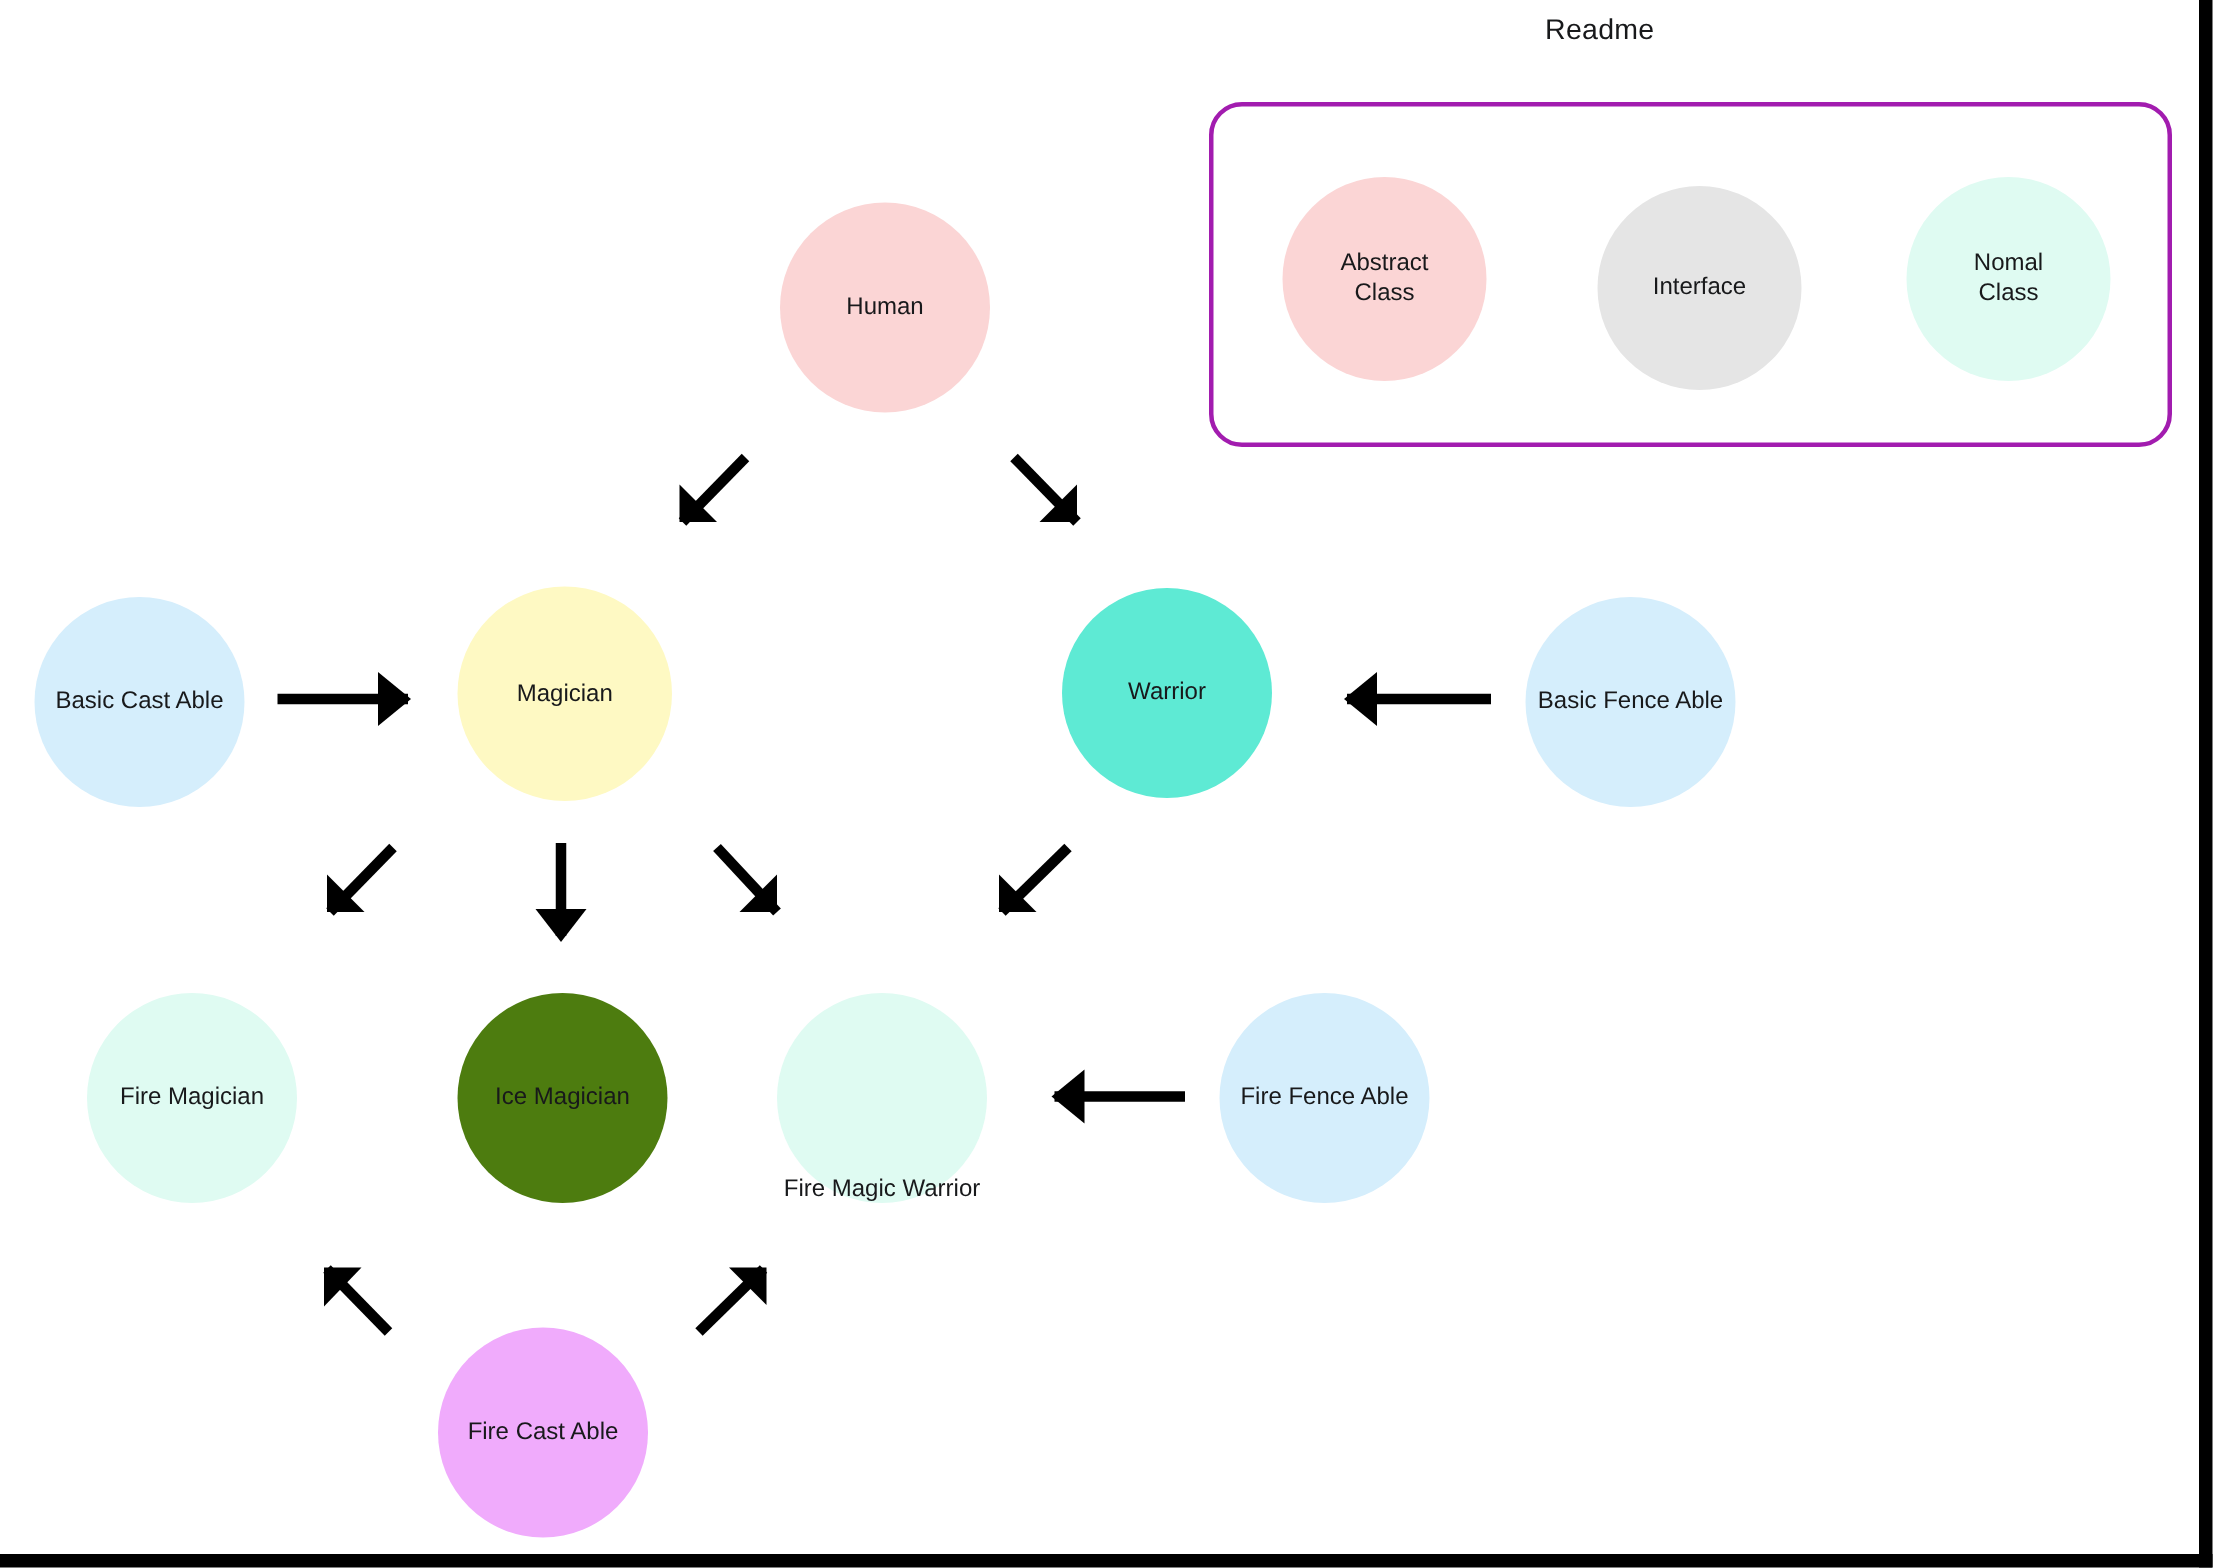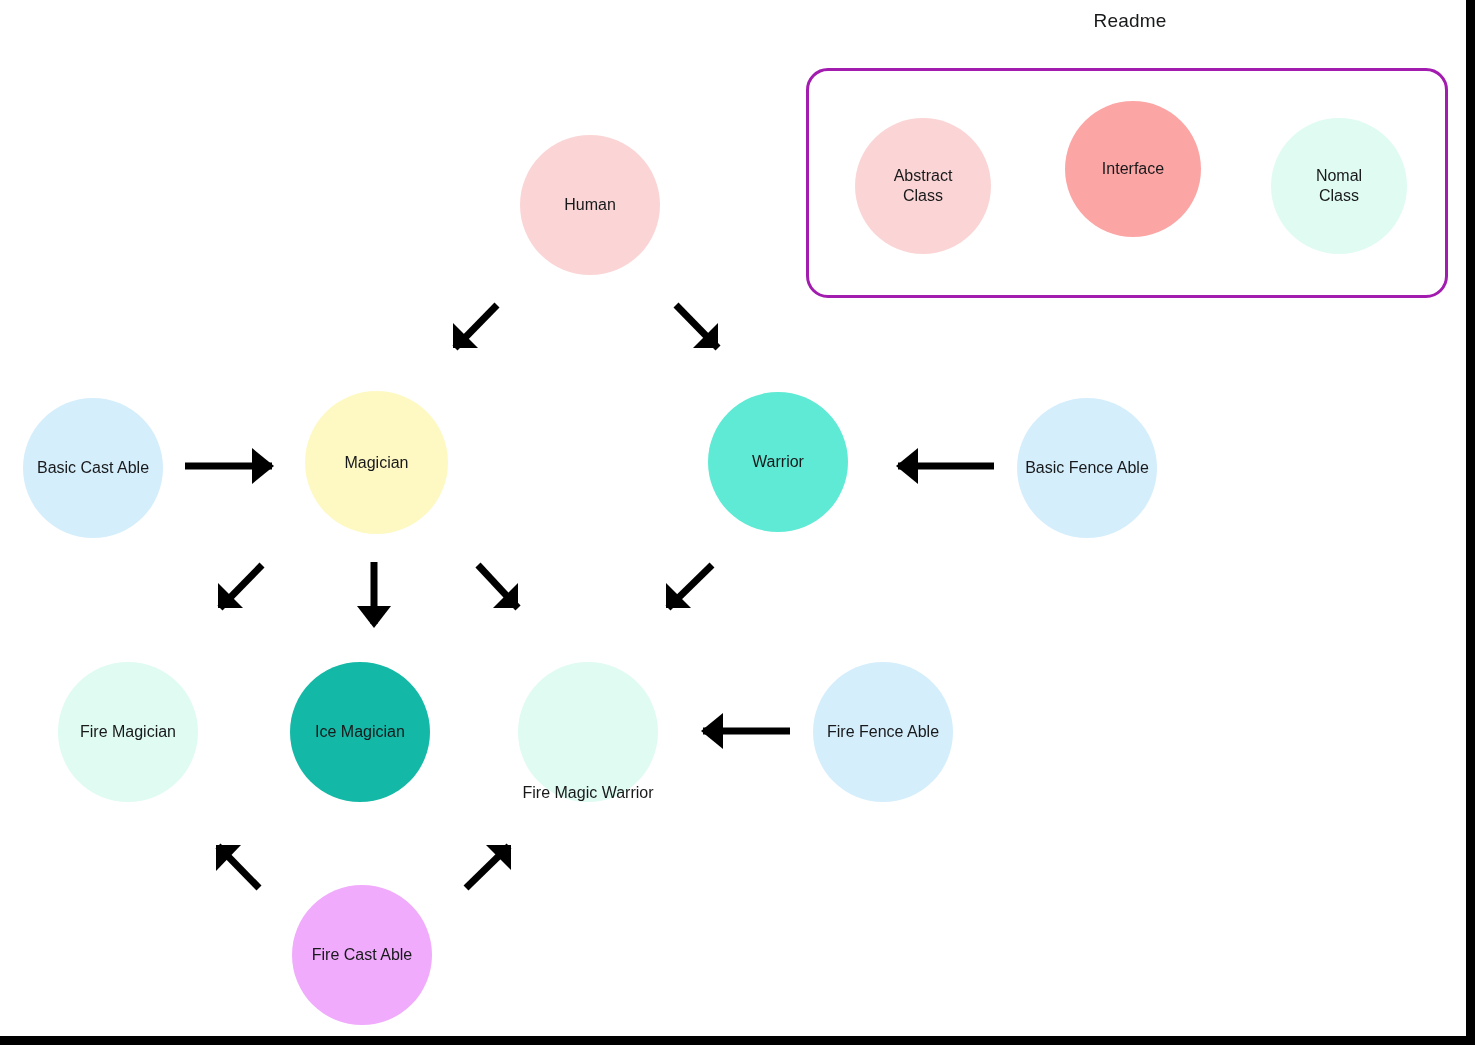--- a/index.html
+++ b/index.html
@@ -22,21 +22,21 @@
     width: 1475px;
     height: 1045px;
   }
 
   
   .page-title {
     position: absolute;
     left: 1030px;
     top: 10px;
     width: 200px;
-    text-align: center;
+    text-align: left;
     font-size: 19px;
     color: #18191b;
     letter-spacing: 0.2px;
     white-space: nowrap;
   }
 
   
   .legend-box {
     position: absolute;
     left: 806px;
@@ -123,21 +123,21 @@
 
   <div class="page-title">Readme</div>
 
   <div class="legend-box">
     <div class="legend-circle" style="left: 46px; top: 47px; background: rgb(251, 213, 213);">
       <span>
         <span>Abstract</span><br>
         <span>Class</span>
       </span>
     </div>
-    <div class="legend-circle" style="left: 256px; top: 30px; background: #fca5a5;">
+    <div class="legend-circle" style="left: 256px; top: 53px; background: #e5e5e5;">
       <span>Interface</span>
     </div>
     <div class="legend-circle" style="left: 462px; top: 47px; background: rgb(223, 251, 242);">
       <span>
         <span>Nomal</span><br>
         <span>Class</span>
       </span>
     </div>
   </div>
 
@@ -216,21 +216,21 @@
   </div>
 
   <div class="node" style="left: 58px; top: 662px; width: 140px; height: 140px; background: rgb(223, 251, 242);">
     <span class="node-label">Fire Magician</span>
   </div>
 
   <div class="node" style="left: 1017px; top: 398px; width: 140px; height: 140px; background: rgb(213, 238, 252);">
     <span class="node-label">Basic Fence Able</span>
   </div>
 
-  <div class="node" style="left: 290px; top: 662px; width: 140px; height: 140px; background: #14b8a6;">
+  <div class="node" style="left: 305px; top: 662px; width: 140px; height: 140px; background: #4d7c0f;">
     <span class="node-label">Ice Magician</span>
   </div>
 
   <div class="node" style="left: 518px; top: 662px; width: 140px; height: 140px; background: rgb(223, 251, 242); align-items: flex-end;">
     <span class="node-label">Fire Magic Warrior</span>
   </div>
 
   <div class="node" style="left: 813px; top: 662px; width: 140px; height: 140px; background: rgb(213, 238, 252);">
     <span class="node-label">Fire Fence Able</span>
   </div>

